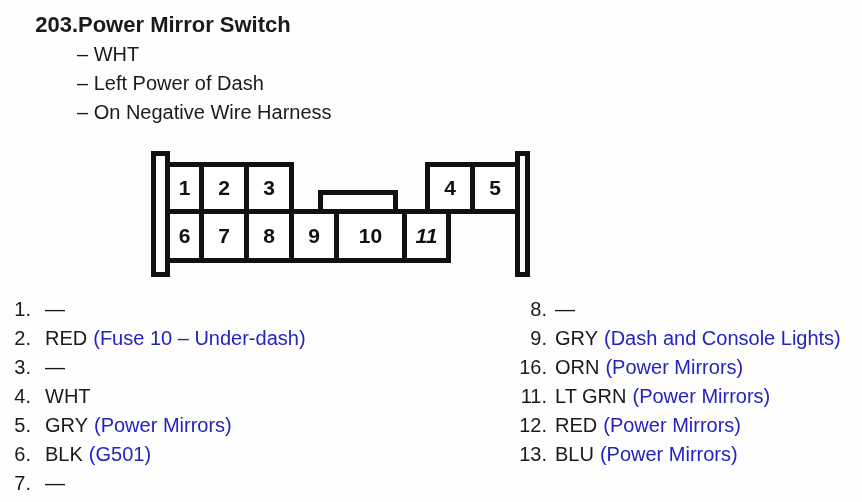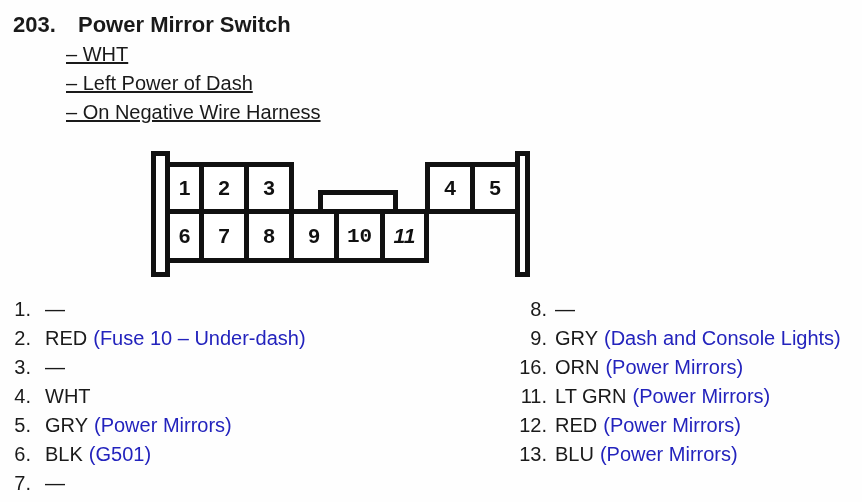--- a/index.html
+++ b/index.html
@@ -10,26 +10,25 @@
     color:#1a1a1a;
     position:relative;
     overflow:hidden;
   }
   
   .header{
     position:absolute;left:13px;top:12px;
     font-size:22px;font-weight:bold;line-height:26px;
     white-space:nowrap;
   }
-  .header .item-number{display:inline-block;width:65px;}
+  .header .item-number{display:inline-block;width:65px;text-align:right;}
   .detail-list{
-    position:absolute;left:66px;top:40px;
+    position:absolute;left:77px;top:40px;
     font-size:20px;line-height:29px;
     white-space:nowrap;
-    text-decoration:underline;
   }
   
   .connector{position:absolute;left:151px;top:150px;width:382px;height:130px;}
   .connector *{box-sizing:border-box;}
   .ear{
     position:absolute;top:1px;height:126px;
     background:#fff;border:5px solid #111;
   }
   .ear.left{left:0;width:19px;}
   .ear.right{left:364px;width:15px;}
@@ -40,21 +39,21 @@
     display:flex;align-items:center;justify-content:center;
     font-weight:bold;font-size:21px;color:#111;
   }
   .cell:first-child{margin-left:0;}
   .row-top-left{left:14px;top:12px;}
   .row-top-left .cell{height:52px;}
   .row-top-right{left:274px;top:12px;}
   .row-top-right .cell{height:52px;}
   .row-bottom{left:14px;top:59px;}
   .row-bottom .cell{height:54px;}
-  .w39{width:39px;}.w49{width:49px;font-style:italic;}.w50{width:50px;}.w51{width:51px;font-family:Liberation Mono, monospace;}
+  .w39{width:39px;}.w49{width:49px;font-style:italic;}.w50{width:50px;}.w51{width:73px;}
   .key-tab{
     position:absolute;left:167px;top:40px;width:80px;height:24px;
     background:#fff;border:5px solid #111;border-bottom:none;
   }
   
   .pin-list{position:absolute;top:295px;font-size:20px;}
   .pin-list.left-col{left:1px;}
   .pin-list.right-col{left:513px;}
   .pin-row{display:flex;height:29px;line-height:29px;white-space:nowrap;}
   .pin-num{flex:none;text-align:right;}

